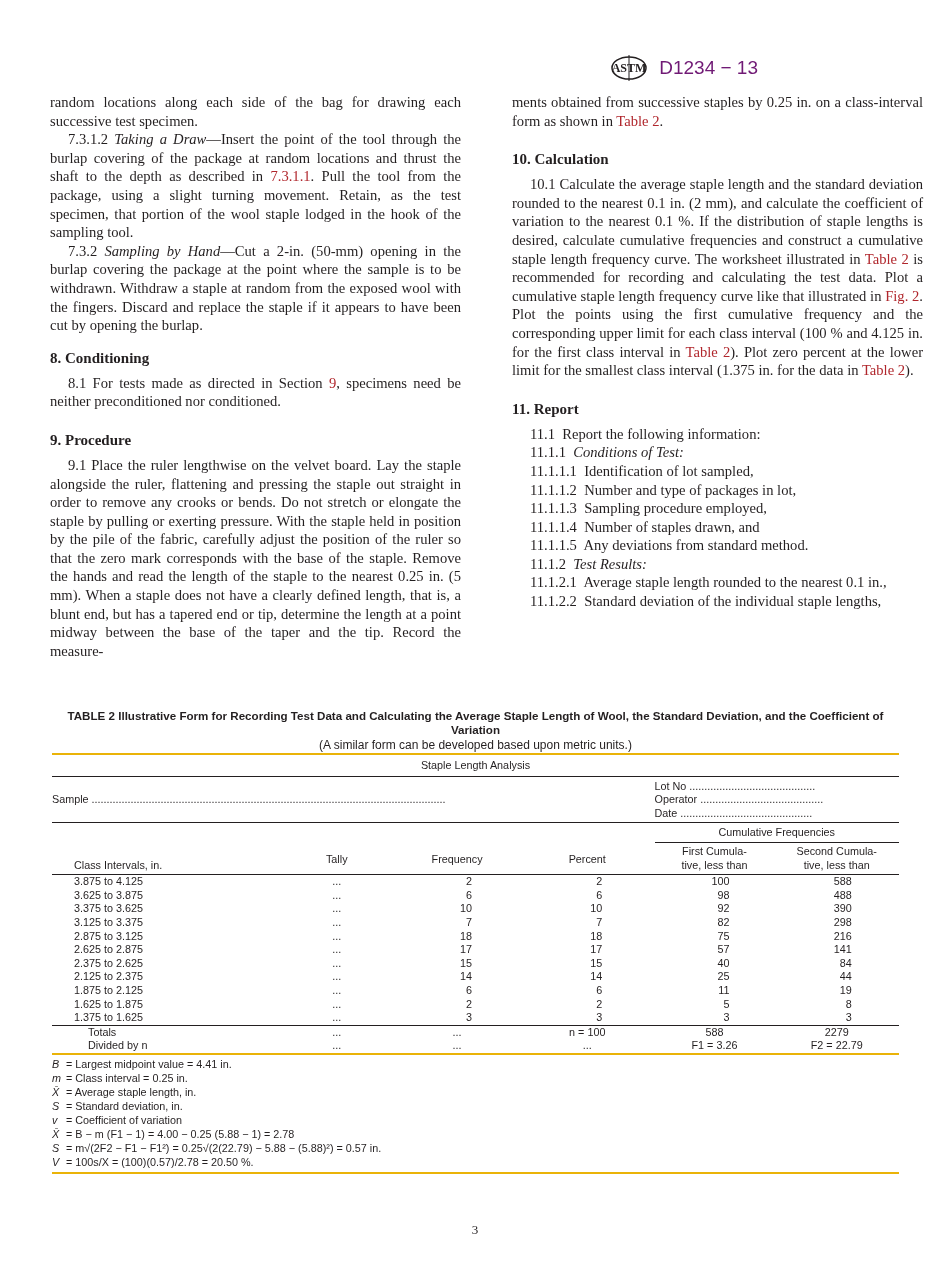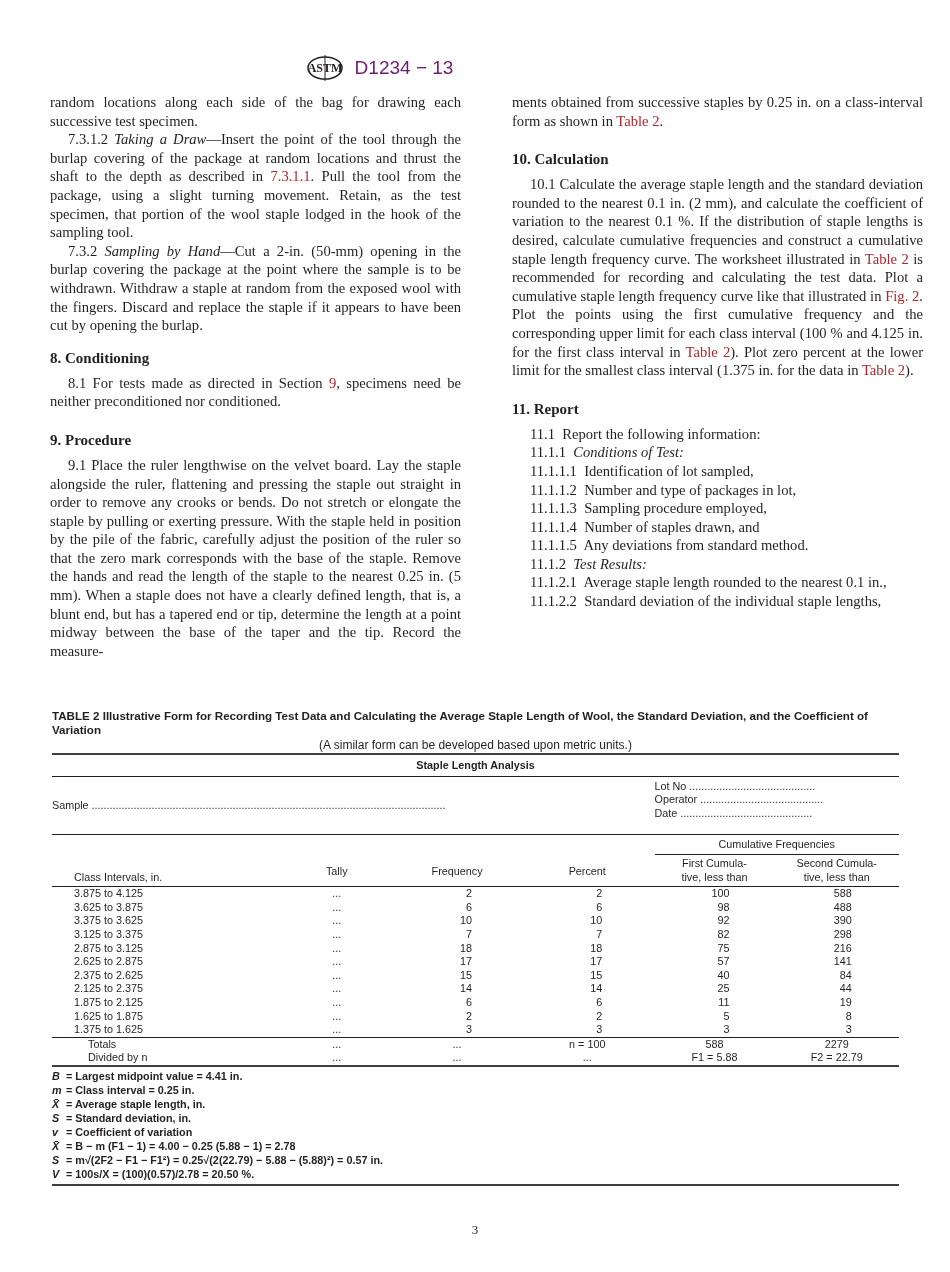--- a/index.html
+++ b/index.html
@@ -1,35 +1,35 @@
 <!DOCTYPE html>
 <html><head>
 <meta charset="utf-8">
 <style>
   html, body { margin:0; padding:0; background:#ffffff; }
   body { width:950px; height:1272px; position:relative; overflow:hidden; color:#231f20; }
-  .header { position:absolute; top:54px; left:0; width:758px; text-align:center; }
+  .header { position:absolute; top:54px; left:0; width:758px; text-align:right; }
   .header .logo { display:inline-block; vertical-align:middle; width:40px; height:28px; margin-right:6px; }
   .header .docid { display:inline-block; vertical-align:middle; font-family:"Liberation Sans", sans-serif; font-weight:normal; font-size:19px; color:#701a75; }
   .col { position:absolute; top:93px; width:411px; font-family:"Liberation Serif", serif; font-size:14.6px; line-height:18.6px; text-align:justify; }
   .col.left { left:50px; }
   .col.right { left:512px; }
   .col p { margin:0; }
   .col p.ind { text-indent:18px; }
   .col h3 { font-size:15px; font-weight:bold; margin:14px 0 6px 0; line-height:19px; }
   .link { color:#b0262c; }
   .it { font-style:italic; }
   .rep p { text-indent:18px; text-align:left; }
   .rep p.just { text-align:justify; }
 
   .tbl-wrap { position:absolute; top:709px; left:52px; width:847px; font-family:"Liberation Sans", sans-serif; color:#231f20; }
-  .tcap { text-align:left; font-weight:bold; font-size:11.6px; line-height:14px; }
+  .tcap { text-align:center; font-weight:bold; font-size:11.6px; line-height:14px; }
   .tsub { text-align:center; font-size:12px; line-height:15px; margin-top:1px; }
   table { border-collapse:collapse; width:100%; font-size:10.8px; }
-  .rule-thick { border-top:2px solid #404040;font-weight:bold; }
+  .rule-thick { border-top:2px solid #eab308; }
   .rule-thin { border-top:1px solid #231f20; }
   td { padding:0; line-height:13.6px; }
   .c1 { width:200px; padding-left:22px; text-align:left; }
   .c2 { width:120px; text-align:center; }
   .c3 { width:130px; text-align:center; }
   .c4 { width:140px; text-align:center; }
   .c5 { width:125px; text-align:center; }
   .c6 { width:130px; text-align:center; }
   .num-r { display:inline-block; width:30px; text-align:right; }
   .legend { font-size:10.8px; line-height:14px; padding-top:2px; padding-bottom:3px; }
@@ -82,21 +82,21 @@
 <div class="tbl-wrap">
   <div class="tcap">TABLE 2 Illustrative Form for Recording Test Data and Calculating the Average Staple Length of Wool, the Standard Deviation, and the Coefficient of Variation</div>
   <div class="tsub">(A similar form can be developed based upon metric units.)</div>
   <table>
     <tbody>
         <tr class="rule-thick">
           <td colspan="6" style="text-align:center; padding:4px 0 3px 0;">Staple Length Analysis</td>
         </tr>
     <tr class="rule-thin">
       <td colspan="4" style="padding-left:0; vertical-align:middle;">Sample ......................................................................................................................</td>
-      <td colspan="2" style="padding:3px 0 14px 0;">
+      <td colspan="2" style="padding:3px 0 2px 0;">
         <div>Lot No ..........................................</div>
         <div>Operator .........................................</div>
         <div>Date ............................................</div>
       </td>
     </tr>
     <tr class="rule-thin">
       <td class="c1" rowspan="2" style="vertical-align:bottom; padding-bottom:2px;">Class Intervals, in.</td>
       <td class="c2" rowspan="2" style="vertical-align:bottom; padding-bottom:8px;">Tally</td>
       <td class="c3" rowspan="2" style="vertical-align:bottom; padding-bottom:8px;">Frequency</td>
       <td class="c4" rowspan="2" style="vertical-align:bottom; padding-bottom:8px;">Percent</td>
@@ -206,21 +206,21 @@
           <td class="c3">...</td>
           <td class="c4">n = 100</td>
           <td class="c5">588</td>
           <td class="c6">2279</td>
         </tr>
     <tr>
           <td class="c1" style="padding-left:36px">Divided by n</td>
           <td class="c2">...</td>
           <td class="c3">...</td>
           <td class="c4">...</td>
-          <td class="c5">F1 = 5.88</td>
+          <td class="c5">F1 = 3.26</td>
           <td class="c6">F2 = 22.79</td>
         </tr>
     <tr class="rule-thick">
           <td colspan="6" class="legend">
       <div><span class="sym">B</span><span>= Largest midpoint value = 4.41 in.</span></div>
       <div><span class="sym">m</span><span>= Class interval = 0.25 in.</span></div>
       <div><span class="sym">X̄</span><span>= Average staple length, in.</span></div>
       <div><span class="sym">S</span><span>= Standard deviation, in.</span></div>
       <div><span class="sym">v</span><span>= Coefficient of variation</span></div>
       <div><span class="sym">X̄</span><span>= B − m (F1 − 1) = 4.00 − 0.25 (5.88 − 1) = 2.78</span></div>

